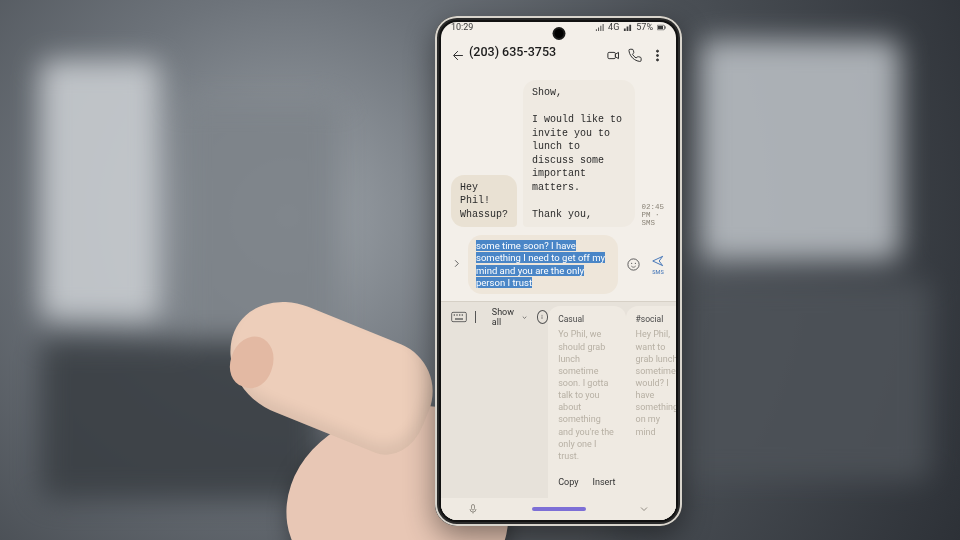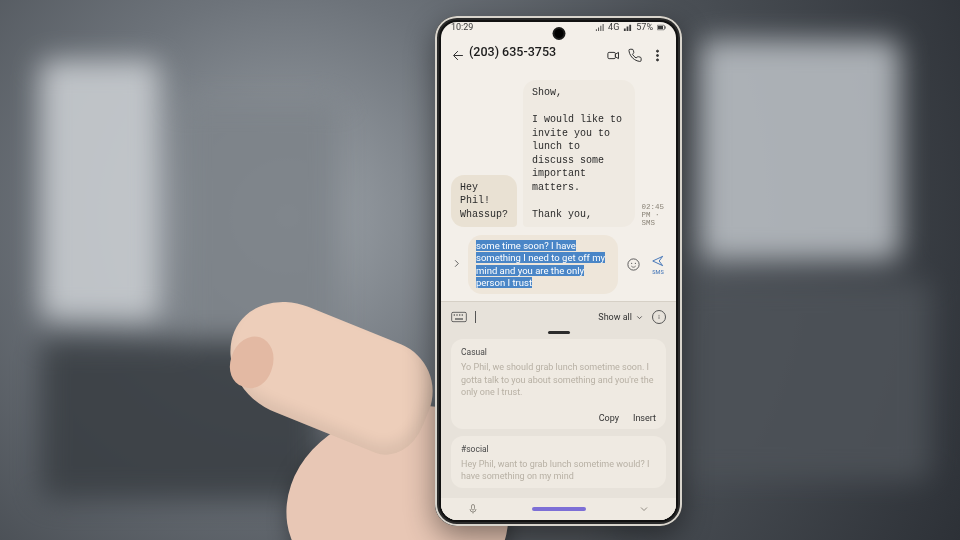--- a/index.html
+++ b/index.html
@@ -62,21 +62,21 @@
   
   .compose { display:flex; align-items:center; gap:5px; padding:4px 8px 7px; }
   .compose .expand { width:14px; text-align:center; color:#555; font-size:12px;}
   .compose .field { flex:1; background:#eee6da; border-radius:14px; padding:5px 8px; font-size:9.5px; line-height:1.3; }
   .compose .field .sel { background:#4a86c7; color:#fff; }
   .compose .emoji, .compose .send { width:20px; display:flex; flex-direction:column; align-items:center; }
   .compose .send svg{ stroke:#3a6fb5; }
   .compose .send .lbl{ font-size:5.5px; color:#3a6fb5; margin-top:1px;}
 
   
-  .panel { flex:1; background:#e7e2da; border-top:1px solid #d6d0c6; display:flex; flex-direction:column; padding:4px 10px 0; position:relative; }
+  .panel { flex:1; background:#e7e2da; border-top:1px solid #d6d0c6; display:flex; padding:4px 10px 0; position:relative; }
   .panel .toprow { display:flex; align-items:center; gap:8px; height:22px;}
   .panel .kbico { width:16px; }
   .panel .cursor { width:1px; height:12px; background:#555;}
   .panel .spacer { flex:1; }
   .panel .showall { font-size:9px; color:#333; display:flex; align-items:center; gap:3px;}
   .panel .info { width:14px; height:14px; border:1.2px solid #555; border-radius:50%; display:flex;align-items:center;justify-content:center; font-size:8px; color:#555;}
   .panel .handle { width:22px; height:3px; background:#2b2b2b; border-radius:2px; margin:3px auto 5px;}
 
   .card { background:#efeae2; border-radius:12px; padding:8px 10px 6px; margin-bottom:7px; }
   .card .tag { font-size:8.5px; color:#4a4a4a; margin-bottom:4px;}

